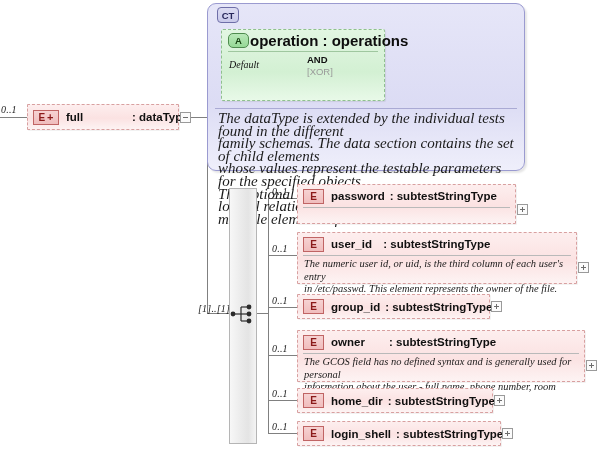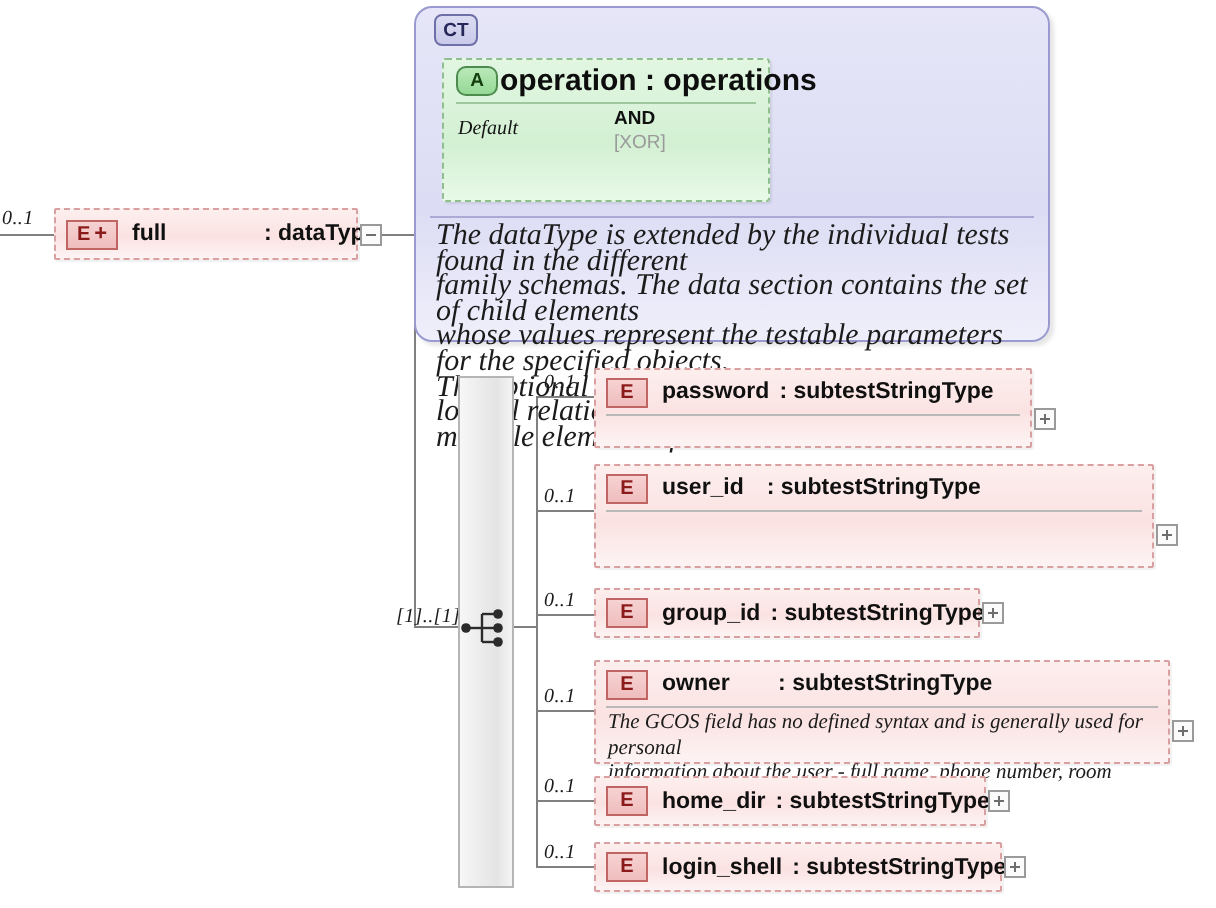--- a/index.html
+++ b/index.html
@@ -362,20 +362,22 @@
   <div class="expander plus" style="left:517px; top:204px;"></div>
 
   <div class="occ" style="left:272px; top:243px;">0..1</div>
   <div class="elembox" style="left:297px; top:232px; width:280px; height:52px;">
     <div class="titlerow">
       <span class="eicon">E</span>
       <span class="ename">user_id  </span>
       <span class="etype" style="margin-left:5px;">: subtestStringType</span>
     </div>
     <div class="docdiv"></div>
+    <div class="edoc">The numeric user id, or uid, is the third column of each user's entry
+in /etc/passwd.  This element represents the owner of the file.</div>
   </div>
   <div class="expander plus" style="left:578px; top:262px;"></div>
 
   <div class="occ" style="left:272px; top:295px;">0..1</div>
   <div class="elembox" style="left:297px; top:294px; width:193px; height:25px;">
     <div class="titlerow" style="height:23px;">
       <span class="eicon">E</span>
       <span class="ename">group_id</span>
       <span class="etype" style="margin-left:5px;">: subtestStringType</span>
     </div>

